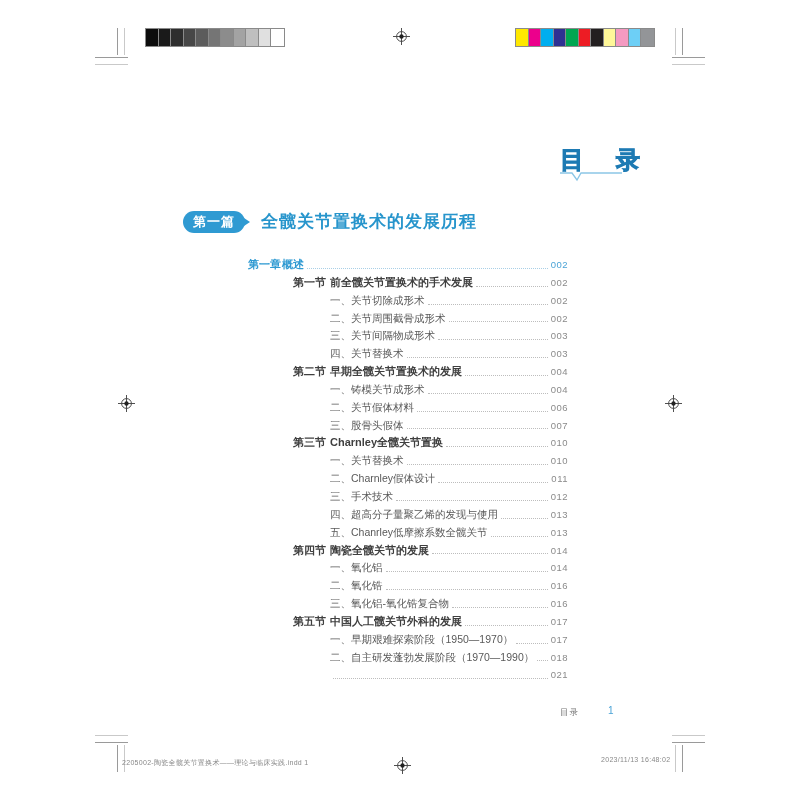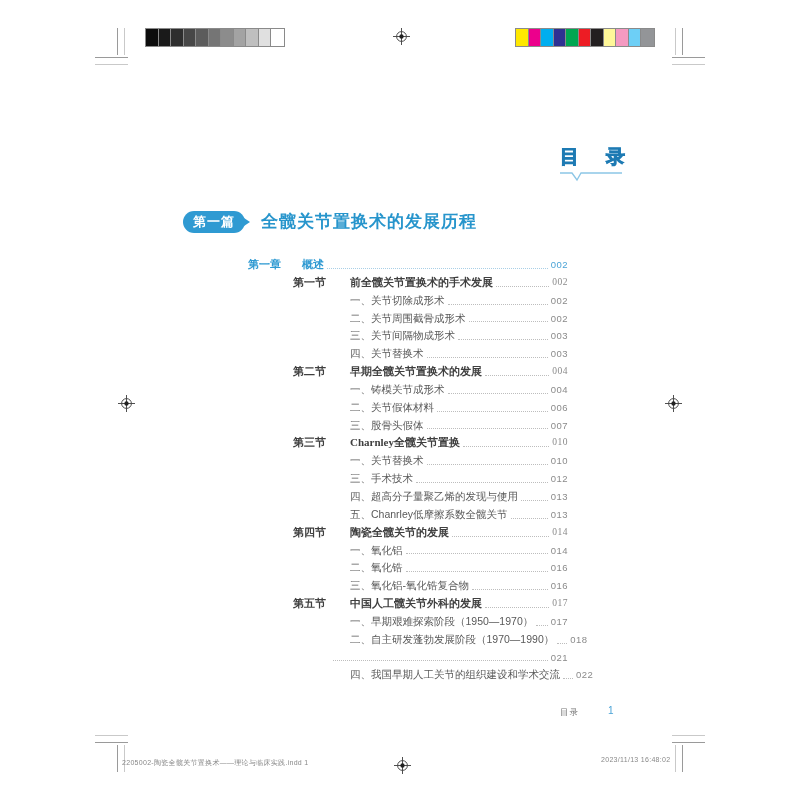--- a/index.html
+++ b/index.html
@@ -8,45 +8,45 @@
 
   
   .crop { position:absolute; background:#9a9a9a; }
   .crop.light { background:#c9c9c9; }
   .calib-bar { position:absolute; top:28px; height:19px; display:flex; border:1px solid #8a8a8a; }
   .bar-cell { width:12.5px; height:100%; border-right:1px solid #8a8a8a; }
   .bar-cell:last-child { border-right:none; }
   .regmark { position:absolute; width:17px; height:17px; }
 
   
-  .toc-title-main { position:absolute; left:560px; top:144px; font-size:19px; font-weight:bold;
+  .toc-title-main { position:absolute; left:560px; top:144px; font-size:24px; font-weight:bold;
       color:#6ab4de; -webkit-text-stroke:0.9px #1d7ab3; letter-spacing:4px; }
   .toc-title-line { position:absolute; left:559px; top:170px; }
 
   
   .part-row { position:absolute; left:183px; top:210px; display:flex; align-items:center; }
   .part-badge { position:relative; background:#2f9ad2; color:#ffffff; font-size:13px; font-weight:bold;
       letter-spacing:1px; border-radius:11px; padding:3px 10px 4px 10px; line-height:15px; }
   .part-badge::after { content:""; position:absolute; right:-5px; top:50%; transform:translateY(-50%);
       border-left:6px solid #2f9ad2; border-top:4px solid transparent; border-bottom:4px solid transparent; }
   .part-title { margin-left:16px; font-size:17px; font-weight:600; color:#2795cc; letter-spacing:1px; }
 
   
   .toc-rows { position:absolute; left:248px; top:256px; width:320px; }
   .toc-row { display:flex; height:17.85px; line-height:17.85px; font-size:10.5px; color:#595959; }
   .toc-row .toc-label { flex:none; }
-  .toc-row .toc-title { flex:none; white-space:nowrap;margin-left:20px; }
+  .toc-row .toc-title { flex:none; white-space:nowrap; }
   .toc-dots { flex:1 1 auto; border-bottom:1.6px dotted #bdbdbd; align-self:flex-end;
       margin:0 3px 5px 3px; min-width:10px; }
   .toc-page { flex:none; font-size:9.5px; color:#8a8a8a; letter-spacing:0.5px; }
   .toc-row.chapter { font-size:11px; font-weight:bold; color:#2f9ad2; }
   .toc-row.chapter .toc-label { width:34px; }
   .toc-row.chapter .toc-dots { border-bottom-color:#a9cfe6; }
   .toc-row.chapter .toc-page { color:#4aa3d6; font-weight:normal; }
-  .toc-row.section { font-size:11px; font-weight:bold; color:#3f3f3f; padding-left:45px;font-family:Liberation Serif, serif; }
+  .toc-row.section { font-size:11px; font-weight:bold; color:#3f3f3f; padding-left:45px; }
   .toc-row.section .toc-label { width:37px; }
   .toc-row.section .toc-page { font-weight:normal; }
   .toc-row.item { padding-left:82px; }
 
   
   .footer-label { position:absolute; left:560px; top:707px; font-size:8.5px; color:#777777; letter-spacing:1px; }
   .footer-page  { position:absolute; left:608px; top:705px; font-size:10px; color:#4aa3d6; }
 
   
   .slug-left  { position:absolute; left:122px; top:758px; font-size:7px; color:#888888; letter-spacing:0.3px; }
@@ -196,20 +196,25 @@
       <span class="toc-title">Charnley全髋关节置换</span>
       <span class="toc-dots"></span>
       <span class="toc-page">010</span>
     </div>
     <div class="toc-row item">
       <span class="toc-title">一、关节替换术</span>
       <span class="toc-dots"></span>
       <span class="toc-page">010</span>
     </div>
     <div class="toc-row item">
+      <span class="toc-title">二、Charnley假体设计</span>
+      <span class="toc-dots"></span>
+      <span class="toc-page">011</span>
+    </div>
+    <div class="toc-row item">
       <span class="toc-title">三、手术技术</span>
       <span class="toc-dots"></span>
       <span class="toc-page">012</span>
     </div>
     <div class="toc-row item">
       <span class="toc-title">四、超高分子量聚乙烯的发现与使用</span>
       <span class="toc-dots"></span>
       <span class="toc-page">013</span>
     </div>
     <div class="toc-row item">
@@ -251,24 +256,19 @@
     </div>
     <div class="toc-row item">
       <span class="toc-title">二、自主研发蓬勃发展阶段（1970—1990）</span>
       <span class="toc-dots"></span>
       <span class="toc-page">018</span>
     </div>
     <div class="toc-row item">
       <span class="toc-dots"></span>
       <span class="toc-page">021</span>
     </div>
-    <div class="toc-row item">
-      <span class="toc-title">四、我国早期人工关节的组织建设和学术交流</span>
-      <span class="toc-dots"></span>
-      <span class="toc-page">022</span>
-    </div>
   </div>
 
 <div class="footer-label">目录</div>
 <div class="footer-page">1</div>
 
 <div class="slug-left">2205002-陶瓷全髋关节置换术——理论与临床实践.indd   1</div>
 <div class="slug-right">2023/11/13   16:48:02</div>
 
 </body></html>

